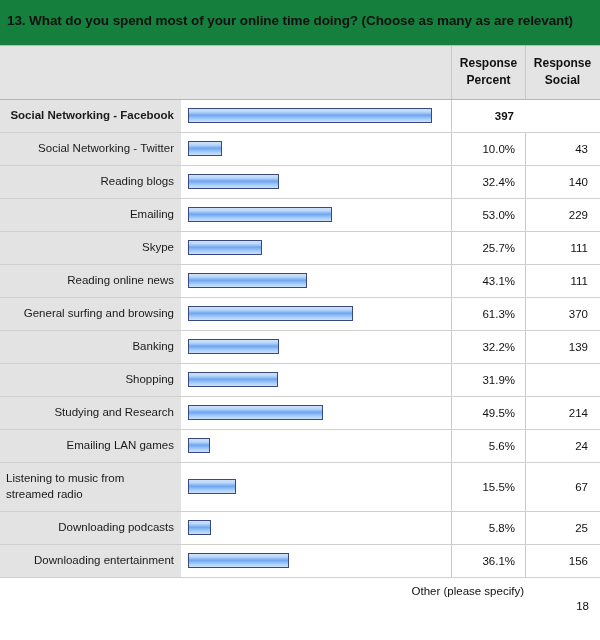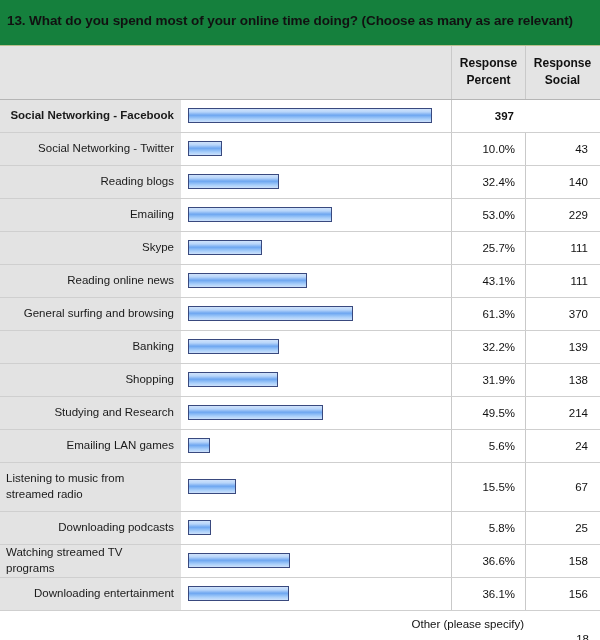--- a/index.html
+++ b/index.html
@@ -242,21 +242,20 @@
         </div>
         <div class="cell-percent">32.2%</div>
         <div class="cell-count">139</div>
       </div>
       <div class="row">
         <div class="cell-label">Shopping</div>
         <div class="cell-bar">
           <div class="bar" style="width: 89.9195px;"></div>
         </div>
         <div class="cell-percent">31.9%</div>
-        <div class="cell-count">138</div>
       </div>
       <div class="row">
         <div class="cell-label">Studying and Research</div>
         <div class="cell-bar">
           <div class="bar" style="width: 135.116px;"></div>
         </div>
         <div class="cell-percent">49.5%</div>
         <div class="cell-count">214</div>
       </div>
       <div class="row">
@@ -275,28 +274,20 @@
         <div class="cell-percent">15.5%</div>
         <div class="cell-count">67</div>
       </div>
       <div class="row">
         <div class="cell-label">Downloading podcasts</div>
         <div class="cell-bar">
           <div class="bar" style="width: 22.8945px;"></div>
         </div>
         <div class="cell-percent">5.8%</div>
         <div class="cell-count">25</div>
-      </div>
-      <div class="row">
-        <div class="cell-label">Watching streamed TV programs</div>
-        <div class="cell-bar">
-          <div class="bar" style="width: 101.989px;"></div>
-        </div>
-        <div class="cell-percent">36.6%</div>
-        <div class="cell-count">158</div>
       </div>
       <div class="row">
         <div class="cell-label">Downloading entertainment</div>
         <div class="cell-bar">
           <div class="bar" style="width: 100.705px;"></div>
         </div>
         <div class="cell-percent">36.1%</div>
         <div class="cell-count">156</div>
       </div>
     </div>

